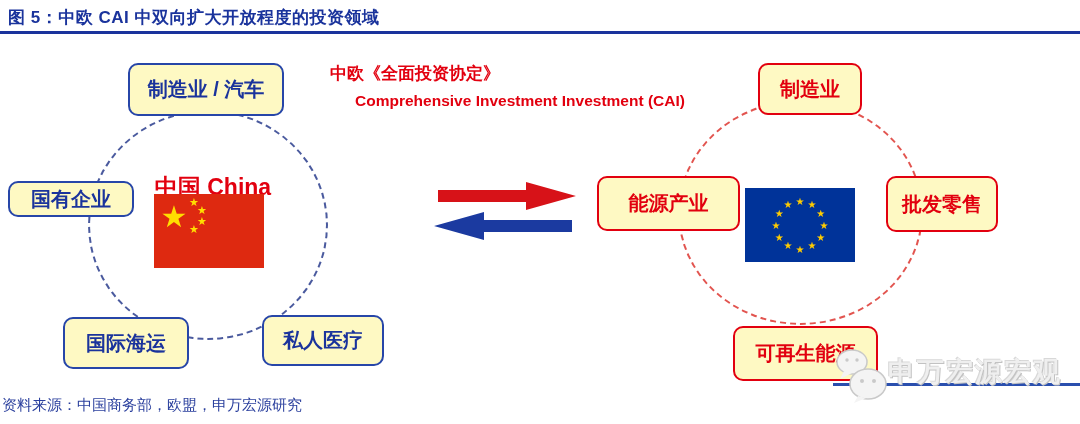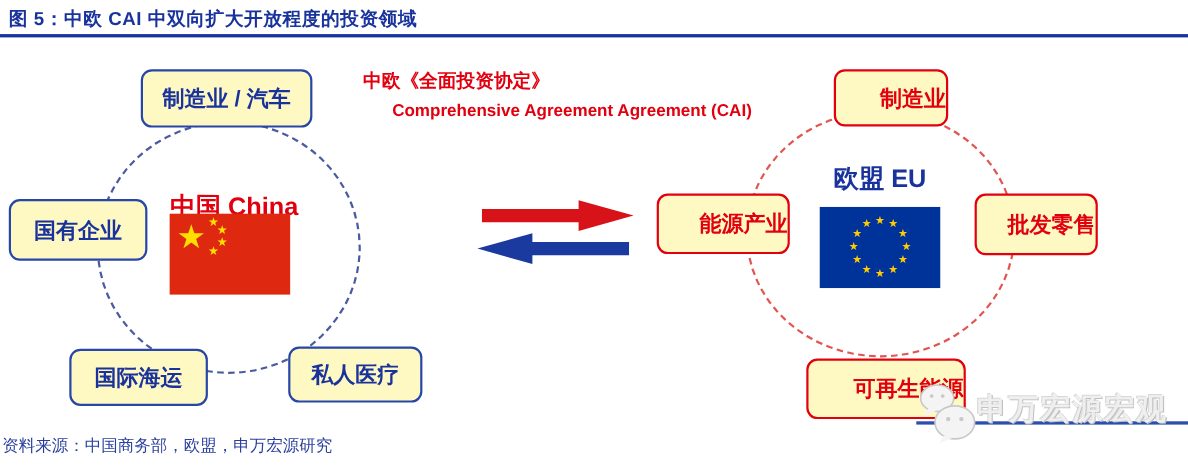--- a/index.html
+++ b/index.html
@@ -31,30 +31,30 @@
   .dash-circle { position: absolute; border-radius: 50%; }
   .cn-circle { left: 88px; top: 110px; width: 240px; height: 230px; border: 2px dashed #4a5a9e; }
   .eu-circle { left: 678px; top: 100px; width: 245px; height: 225px; border: 2px dashed #e2544f; }
 
   .node {
     position: absolute; background: #fef9c3; border-radius: 10px;
     display: flex; align-items: center; justify-content: center;
     font-weight: bold; font-size: 20px; text-align: center;
   }
   .node.blue { border: 2.5px solid #2746a8; color: #1a339c; }
-  .node.red  { border: 2.5px solid #e2000f; color: #e2000f; justify-content: flex-end; }
+  .node.red  { border: 2.5px solid #e2000f; color: #e2000f; }
 
   .cn-top    { left: 128px; top: 63px;  width: 156px; height: 53px; }
-  .cn-left   { left: 8px;   top: 181px; width: 126px; height: 56px; }
+  .cn-left   { left: 8px;   top: 181px; width: 126px; height: 36px; }
   .cn-right  { left: 286px; top: 180px; width: 138px; height: 52px; }
   .cn-bl     { left: 43px;  top: 317px; width: 126px; height: 52px; margin-left: 20px; }
   .cn-br     { left: 262px; top: 315px; width: 122px; height: 51px; }
 
   .eu-top    { left: 758px; top: 63px;  width: 104px; height: 52px; }
-  .eu-left   { left: 597px; top: 176px; width: 121px; height: 55px; }
+  .eu-left   { left: 597px; top: 176px; width: 143px; height: 55px; }
   .eu-right  { left: 886px; top: 176px; width: 112px; height: 56px; }
   .eu-bottom { left: 733px; top: 315px; width: 145px; height: 55px; margin-top: 11px; }
 
   .country-label {
     position: absolute; font-weight: bold; font-size: 23px; text-align: center;
   }
   .china-label { left: 138px; top: 172px; width: 150px; color: #e2000f; }
   .eu-label    { left: 742px; top: 147px; width: 116px; color: #1a339c; }
 
   .flag { position: absolute; display: block; }
@@ -85,21 +85,21 @@
 </style>
 </head>
 <body>
 
 <div class="stage">
 
   <div class="fig-title">图 5：中欧 CAI 中双向扩大开放程度的投资领域</div>
   <div class="title-rule"></div>
 
   <div class="agreement-cn">中欧《全面投资协定》</div>
-  <div class="agreement-en">Comprehensive Agreement Agreement (CAI)</div>
+  <div class="agreement-en">Comprehensive Investment Investment (CAI)</div>
 
   <div class="dash-circle cn-circle"></div>
 
   <div class="node blue cn-top">
     <span>制造业 / 汽车</span>
   </div>
   <div class="node blue cn-left">
     <span>国有企业</span>
   </div>
   <div class="node blue cn-bl">
@@ -135,21 +135,20 @@
   <div class="node red eu-left">
     <span>能源产业</span>
   </div>
   <div class="node red eu-right">
     <span>批发零售</span>
   </div>
   <div class="node red eu-bottom">
     <span>可再生能源</span>
   </div>
 
-  <div class="country-label eu-label">欧盟 EU</div>
 
   <svg class="flag eu-flag" width="110" height="74" viewBox="0 0 110 74">
     <rect x="0" y="0" width="110" height="74" fill="#003399"></rect>
     <g font-size="10" text-anchor="middle" dominant-baseline="central">
       <text x="55" y="13" fill="#ffcc00">★</text>
       <text x="67" y="16.2" fill="#ffcc00">★</text>
       <text x="75.8" y="25" fill="#ffcc00">★</text>
       <text x="79" y="37" fill="#ffcc00">★</text>
       <text x="75.8" y="49" fill="#ffcc00">★</text>
       <text x="67" y="57.8" fill="#ffcc00">★</text>

